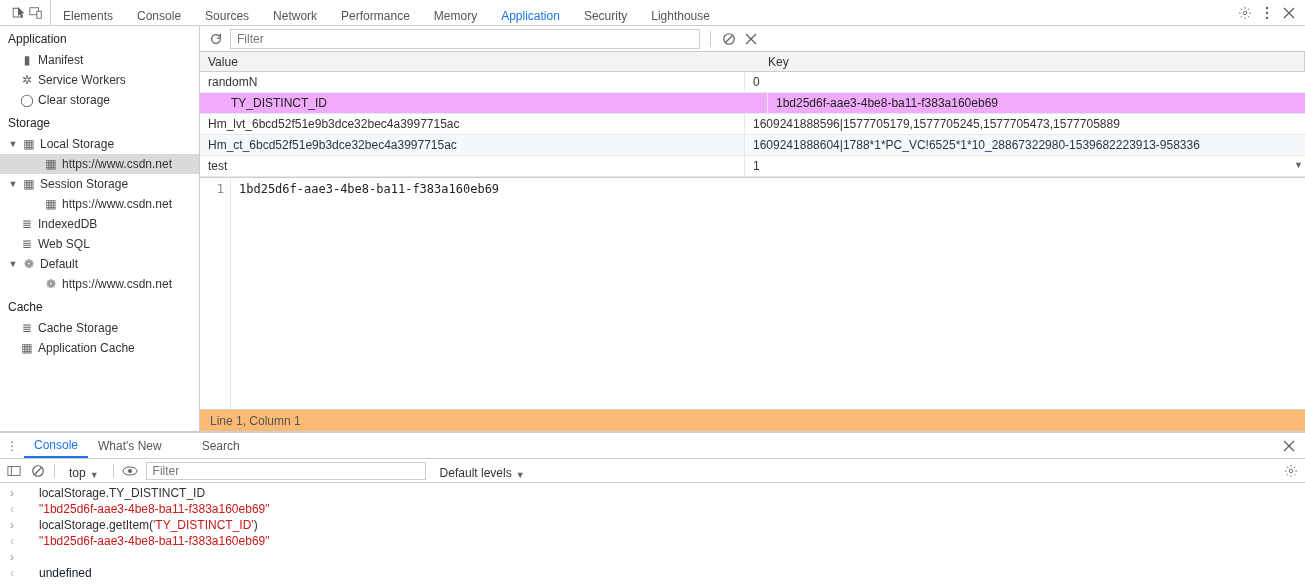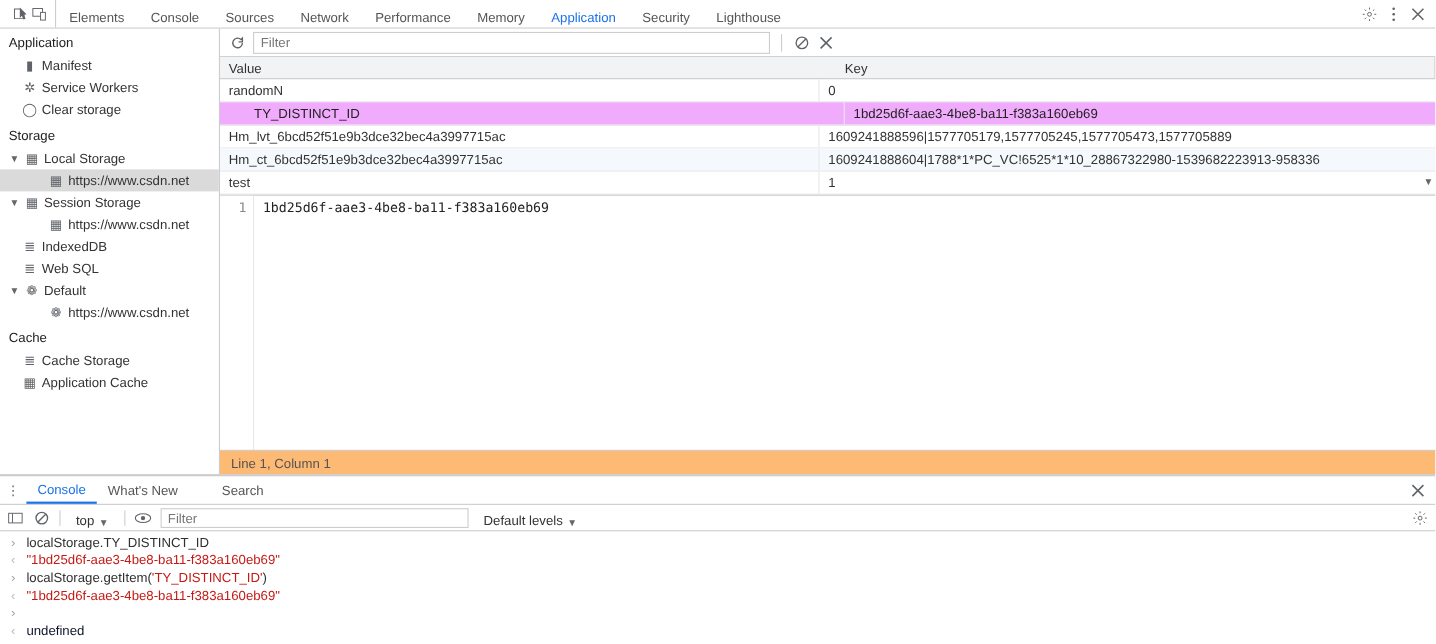--- a/index.html
+++ b/index.html
@@ -73,21 +73,21 @@
 .ctx-select .caret{font-size:9px;color:#666;}
 .console-toolbar .vsep { width: 1px; height: 14px; background: #cdcdcd; }
 .console-filter { width: 280px; height: 18px; border: 1px solid #cdcdcd; padding: 0 6px; font-size: 12px; color:#888;}
 .console-toolbar .spacer{flex:1;}
 
 .console-body { padding: 2px 0 4px; font-family: Consolas, monospace; font-size: 12px; color: #303030; }
 .cline { display: flex; padding: 1px 4px 1px 10px; }
 .cmark { width: 14px; color: #a0a0a0; }
 .cmark.in { color:#a0a0a0;}
 .cmark.out { color:#bbb;}
-.ctxt { flex: 1; }
+.ctxt { flex: 1; margin-left: 15px; }
 .tok-str { color: #c41a16; }
 .tok-undef { color: #0f172a; }
 </style>
 </head>
 <body>
 
 <div class="top-bar">
   <div class="top-left-icons">
     <span class="icon-btn">
         <svg width="14" height="14" viewBox="0 0 16 16">

